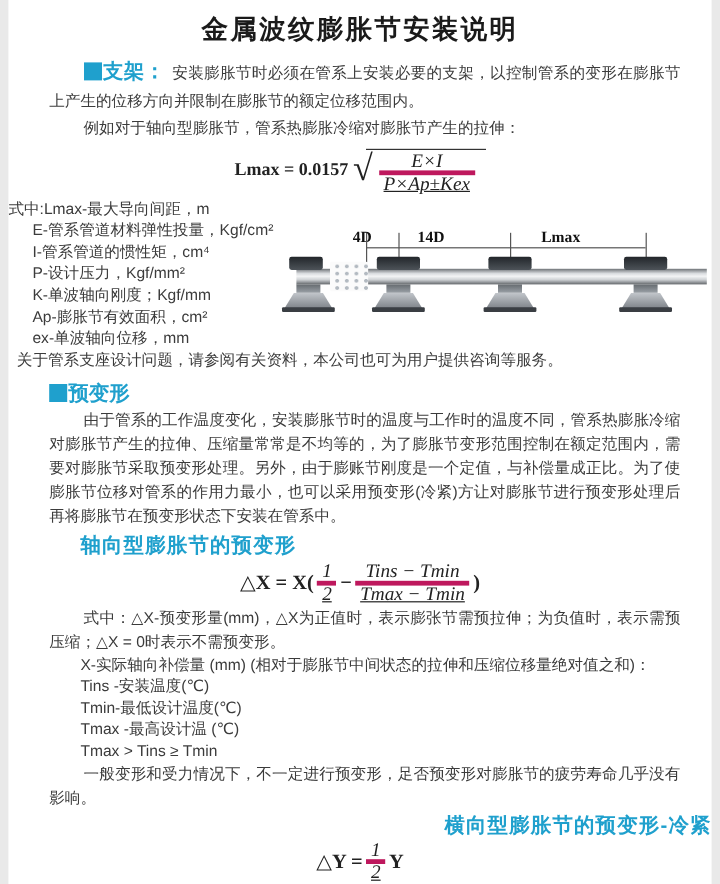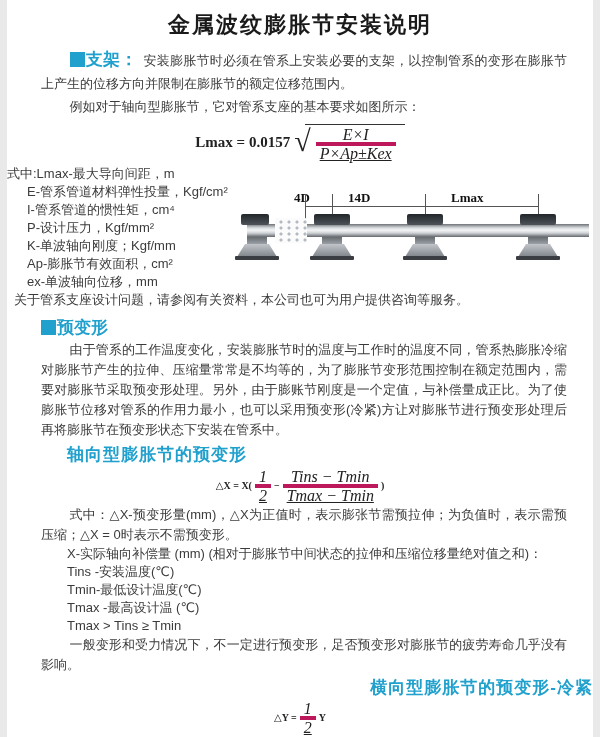--- a/index.html
+++ b/index.html
@@ -25,21 +25,21 @@
   .sqrt-sign{font-family:"Liberation Serif","DejaVu Serif",serif;font-size:30px;
     vertical-align:middle;position:relative;top:-2px;margin-left:4px;margin-right:-6px;}
   .radicand{display:inline-block;vertical-align:middle;border-top:1.5px solid #333;
     padding:2px 6px 0 8px;}
   .frac{display:inline-block;vertical-align:middle;text-align:center;
     font-family:"Liberation Serif","DejaVu Serif",serif;font-style:italic;
     font-size:16px;line-height:15px;margin:0 3px;}
   .frac .num{display:block;padding:0 4px;}
   .frac .den{display:block;border-top:4px solid #be185d;padding:0 4px;text-decoration:underline;}
   .f-txt{font-family:"Liberation Serif","DejaVu Serif",serif;font-weight:bold;
-    font-size:10px;vertical-align:middle;}
+    font-size:17px;vertical-align:middle;}
   .f2{margin:2px 0;line-height:34px;}
   .f3{margin:2px 0;line-height:30px;}
   
   .defs{line-height:18px;margin-top:4px;}
   .def-item{margin-left:20px;}
   .def-pm{margin-left:0;}
   .def-consult{margin-left:7px;}
   
   .sub-head{margin:4px 0 2px 60px;font-size:17px;line-height:22px;font-weight:bold;
     color:var(--accent,#1fa0cd);letter-spacing:1px;}
@@ -81,21 +81,21 @@
 </style>
 </head>
 <body>
 
 <div class="page">
 
   <h1 class="title">金属波纹膨胀节安装说明</h1>
 
   <p class="para p-first"><span class="sq"></span><span class="sec-head">支架：</span><span>安装膨胀节时必须在管系上安装必要的支架，以控制管系的变形在膨胀节上产生的位移方向并限制在膨胀节的额定位移范围内。</span></p>
 
-  <p class="para indent2">例如对于轴向型膨胀节，它对管系支座的基本要求如图所示：</p>
+  <p class="para indent2">例如对于轴向型膨胀节，管系热膨胀冷缩对膨胀节产生的拉伸：</p>
 
   <div class="formula f1">
     <span class="f-lhs">Lmax = 0.0157</span><span class="sqrt-sign">√</span><span class="radicand"><span class="frac"><span class="num">E×I</span><span class="den">P×Ap±Kex</span></span></span>
   </div>
 
   <div class="defs">
     <div class="def-lead">式中:Lmax-最大导向间距，m</div>
     <div class="def-item">E-管系管道材料弹性投量，Kgf/cm²</div>
     <div class="def-item">I-管系管道的惯性矩，cm⁴</div>
     <div class="def-item">P-设计压力，Kgf/mm²</div>

